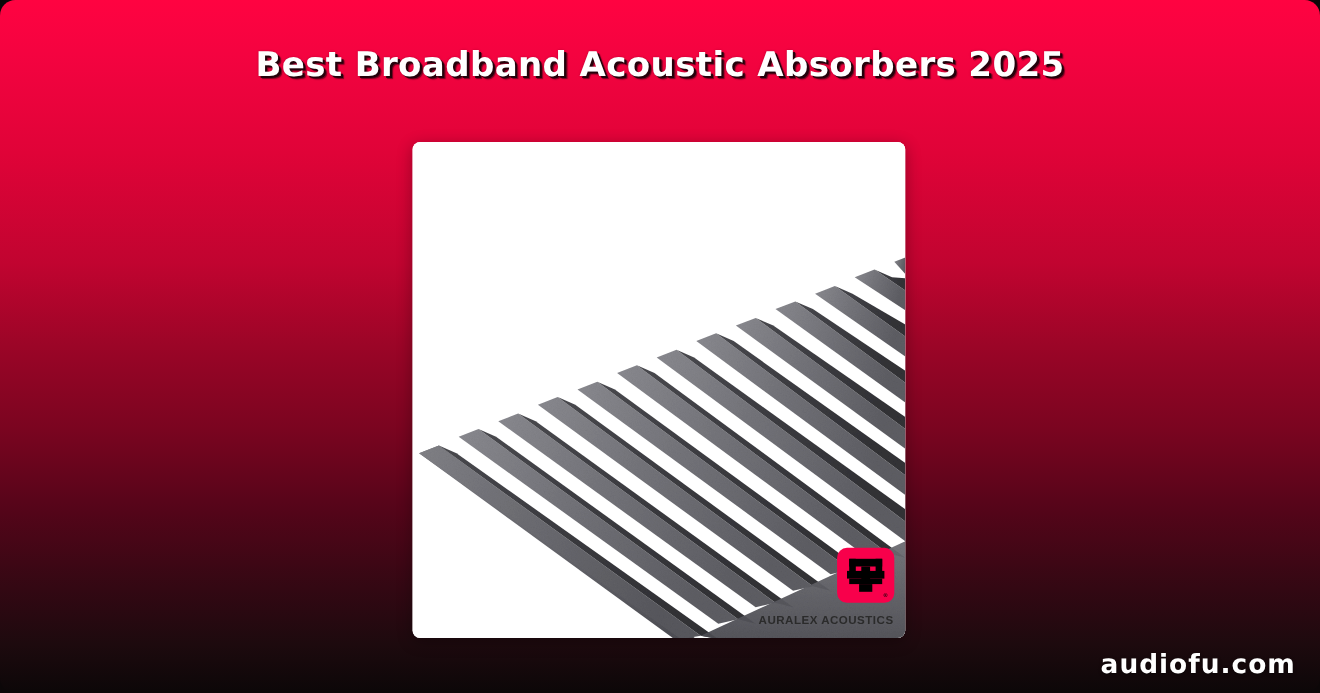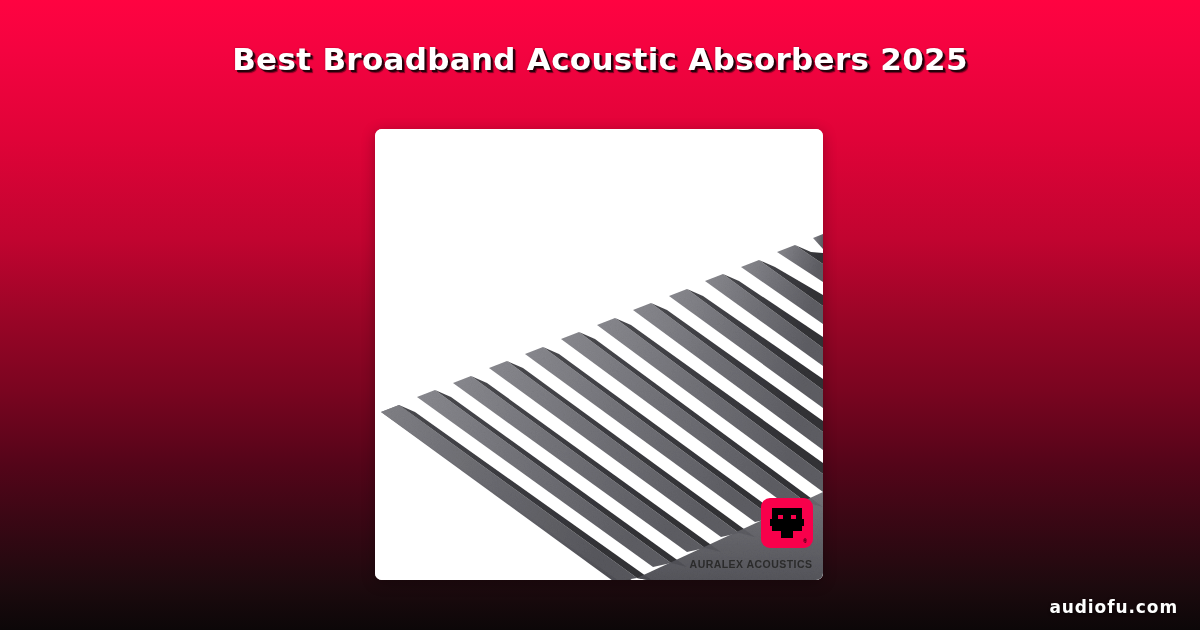--- a/index.html
+++ b/index.html
@@ -26,20 +26,21 @@
         #f40340  8%,
         #e00338 22%,
         #c10430 38%,
         #9b0527 50%,
         #7a0520 62%,
         #530519 74%,
         #330813 85%,
         #1d0a0e 93%,
         #0c0708 100%);
     overflow:hidden;
+    border-radius:14px;
   }
 
   
   .title-wrap {
     position:absolute;
     top:0; left:0;
     width:1200px;
     height:118px;
     display:flex;
     align-items:center;
@@ -124,21 +125,21 @@
     color:#2b2b2b;
     font-family:"Liberation Sans","DejaVu Sans",sans-serif;
     white-space:nowrap;
   }
 
   
   .watermark {
     position:absolute;
     right:22px;
     bottom:14px;
-    font-size:17px;
+    font-size:24px;
     font-weight:bold;
     color:#ffffff;
     letter-spacing:0.9px;
     line-height:1;
     text-shadow:0 1px 3px rgba(0,0,0,0.55);
   }
 </style>
 </head>
 <body>
 

